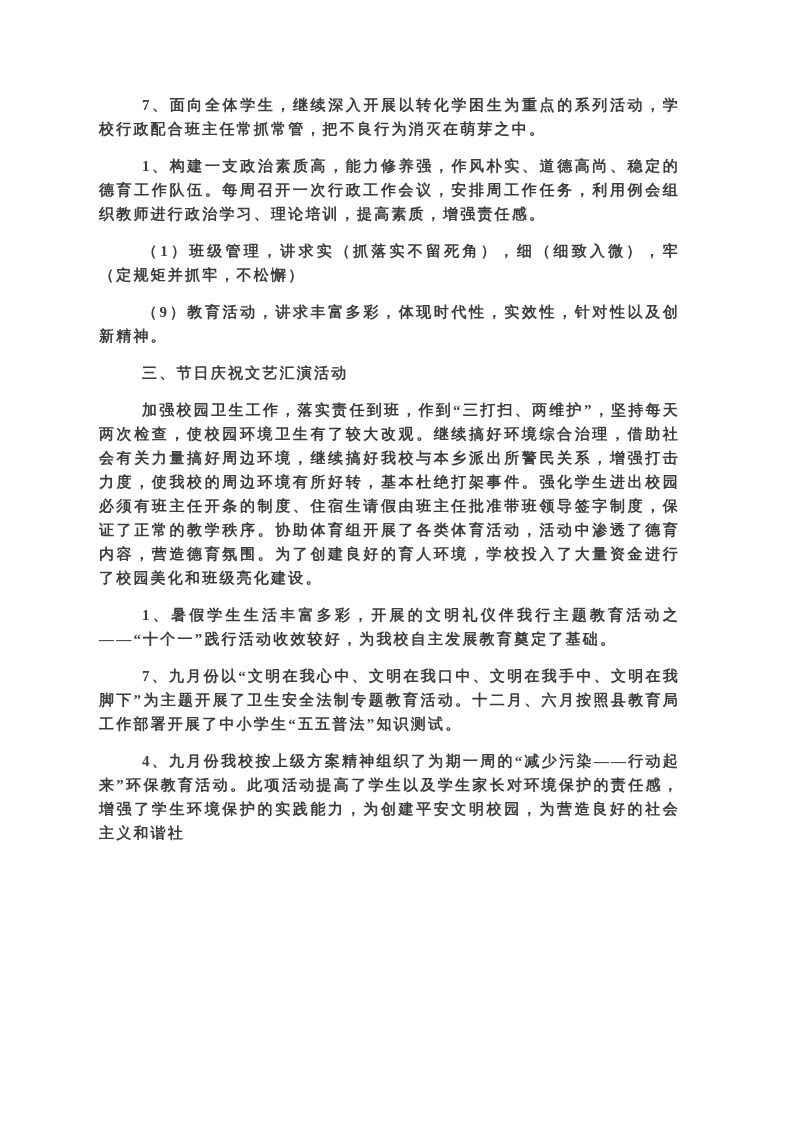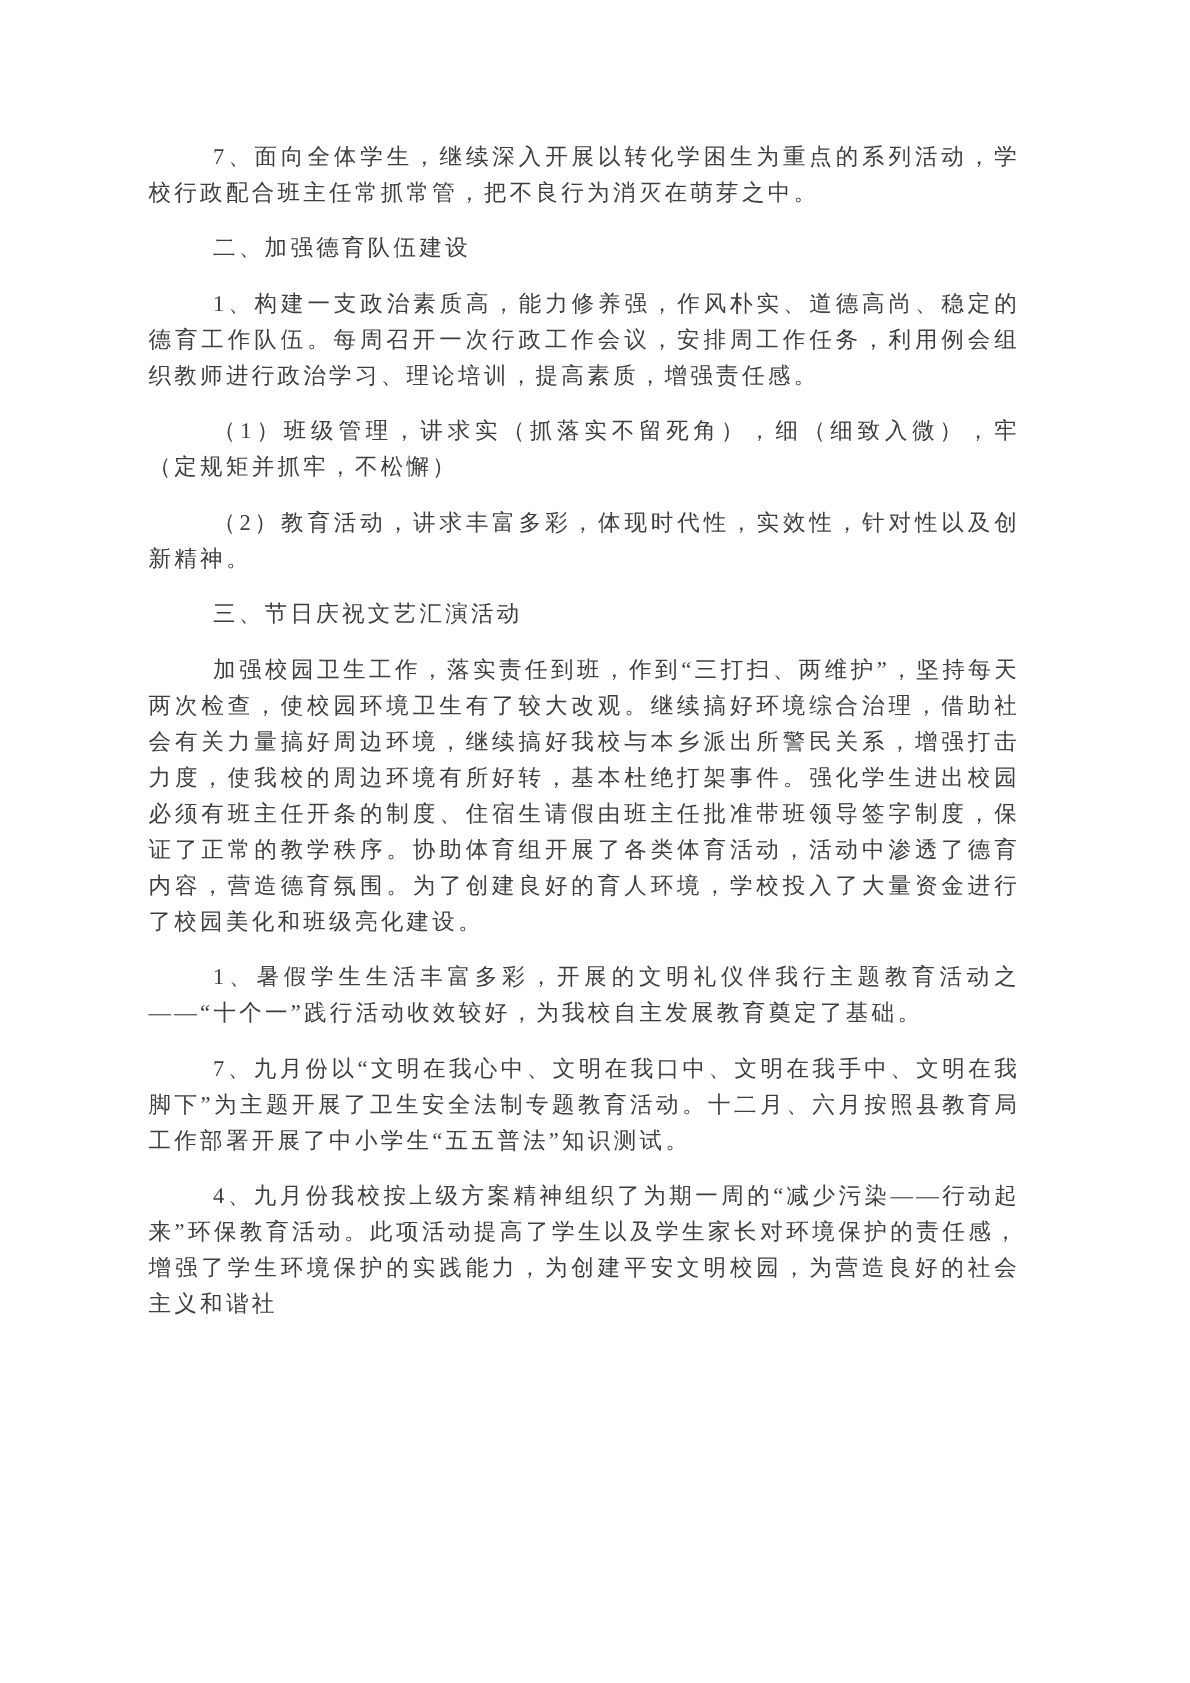--- a/index.html
+++ b/index.html
@@ -24,34 +24,34 @@
     font-size: 15px;
     line-height: 24px;
     text-align: justify;
     text-justify: inter-ideograph;
   }
   .doc-body p {
     margin: 0 1px 13px 0;
     text-indent: 43px;
     letter-spacing: 2.2px;
     word-break: break-all;
+    font-weight: bold;
   }
   .doc-body p:last-child {
     margin-bottom: 0;
   }
 </style>
 </head>
 <body>
 
 <div class="page">
   <div class="doc-body">
       <p class="body">7、面向全体学生，继续深入开展以转化学困生为重点的系列活动，学校行政配合班主任常抓常管，把不良行为消灭在萌芽之中。</p>
-      <p class="heading">二、加强德育队伍建设</p>
       <p class="body">1、构建一支政治素质高，能力修养强，作风朴实、道德高尚、稳定的德育工作队伍。每周召开一次行政工作会议，安排周工作任务，利用例会组织教师进行政治学习、理论培训，提高素质，增强责任感。</p>
       <p class="body">（1）班级管理，讲求实（抓落实不留死角），细（细致入微），牢（定规矩并抓牢，不松懈）</p>
-      <p class="body">（2）教育活动，讲求丰富多彩，体现时代性，实效性，针对性以及创新精神。</p>
+      <p class="body">（9）教育活动，讲求丰富多彩，体现时代性，实效性，针对性以及创新精神。</p>
       <p class="heading">三、节日庆祝文艺汇演活动</p>
       <p class="body">加强校园卫生工作，落实责任到班，作到“三打扫、两维护”，坚持每天两次检查，使校园环境卫生有了较大改观。继续搞好环境综合治理，借助社会有关力量搞好周边环境，继续搞好我校与本乡派出所警民关系，增强打击力度，使我校的周边环境有所好转，基本杜绝打架事件。强化学生进出校园必须有班主任开条的制度、住宿生请假由班主任批准带班领导签字制度，保证了正常的教学秩序。协助体育组开展了各类体育活动，活动中渗透了德育内容，营造德育氛围。为了创建良好的育人环境，学校投入了大量资金进行了校园美化和班级亮化建设。</p>
       <p class="body">1、暑假学生生活丰富多彩，开展的文明礼仪伴我行主题教育活动之——“十个一”践行活动收效较好，为我校自主发展教育奠定了基础。</p>
       <p class="body">7、九月份以“文明在我心中、文明在我口中、文明在我手中、文明在我脚下”为主题开展了卫生安全法制专题教育活动。十二月、六月按照县教育局工作部署开展了中小学生“五五普法”知识测试。</p>
       <p class="body">4、九月份我校按上级方案精神组织了为期一周的“减少污染——行动起来”环保教育活动。此项活动提高了学生以及学生家长对环境保护的责任感，增强了学生环境保护的实践能力，为创建平安文明校园，为营造良好的社会主义和谐社</p>
     </div>
 </div>
 
 </body></html>

